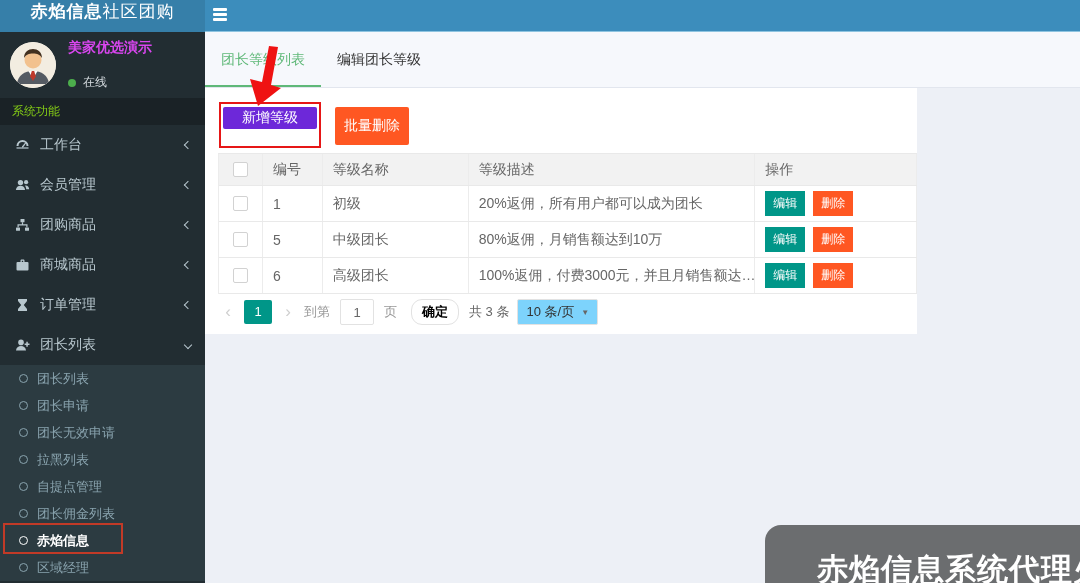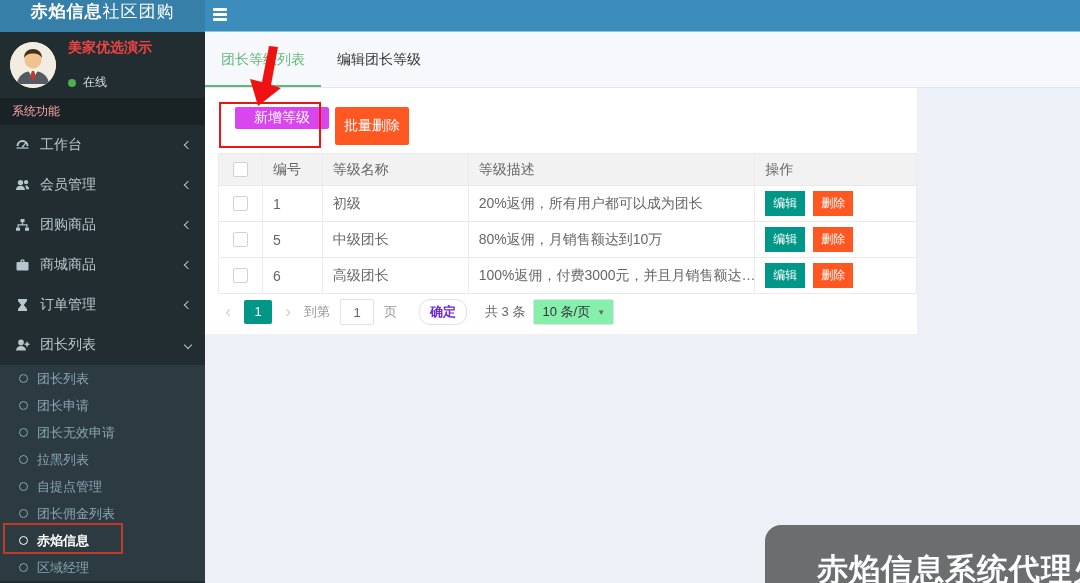--- a/index.html
+++ b/index.html
@@ -13,24 +13,24 @@
           display:flex; align-items:flex-start; justify-content:center; font-size:17px; letter-spacing:1px; }
   .logo b { font-weight:bold; }
   .hamburger { position:absolute; left:213px; top:8px; width:16px; height:15px; cursor:pointer; }
   .hamburger span { display:block; width:14px; height:2.5px; background:#fff; margin:0 0 2.5px 0; border-radius:1px; }
 
   
   .sidebar { position:absolute; left:0; top:32px; width:205px; height:551px; background:#222d32; color:#b8c7ce; }
   .user-panel { display:flex; align-items:center; padding:10px; height:66px; }
   .avatar { width:46px; height:46px; border-radius:50%; overflow:hidden; flex:0 0 46px; background:#f6f1e7; }
   .user-meta { margin-left:12px; }
-  .user-name { color:#ef4444; font-size:14px; font-weight:bold; margin-bottom:17px; }
+  .user-name { color:#d946ef; font-size:14px; font-weight:bold; margin-bottom:17px; }
   .user-status { font-size:12px; color:#d8dee2; display:flex; align-items:center; }
   .dot { width:8px; height:8px; border-radius:50%; background:#4cae4c; margin-right:7px; }
-  .side-section { height:27px; line-height:27px; background:#1a2226; color:#fca5a5; font-size:12px; padding-left:12px; }
+  .side-section { height:27px; line-height:27px; background:#1a2226; color:#84cc16; font-size:12px; padding-left:12px; }
   ul.menu { list-style:none; }
   .menu > li { height:40px; display:flex; align-items:center; padding:0 14px; font-size:14px; color:#b8c7ce; cursor:pointer; }
   .menu .mi { width:16px; height:14px; margin-right:10px; display:flex; align-items:center; justify-content:center; }
   .menu .mi svg { fill:#b8c7ce; }
   .menu .mlabel { flex:1; }
   .chev { border:solid #b8c7ce; border-width:0 1.5px 1.5px 0; display:inline-block; padding:2.5px; }
   .chev.left { transform:rotate(135deg); }
   .chev.down { transform:rotate(45deg); }
   ul.submenu { list-style:none; background:#2c3b41; }
   .submenu li { height:27px; display:flex; align-items:center; padding-left:19px; font-size:13px; color:#8aa4af; cursor:pointer; }
@@ -41,21 +41,21 @@
   
   .main { position:absolute; left:205px; top:32px; width:875px; height:551px; background:#edf0f6; }
   .tabstrip { position:absolute; left:0; top:0; width:875px; height:56px; background:#f6f8fc; border-bottom:1px solid #e2e6ee; display:flex; }
   .tab { padding:0 16px; line-height:55px; font-size:14px; color:#333; cursor:pointer; position:relative; }
   .tab.active { color:#5fb878; }
   .tab.active::after { content:""; position:absolute; left:0; right:0; bottom:0; height:2px; background:#5fb878; }
 
   .panel { position:absolute; left:0; top:56px; width:712px; height:246px; background:#ffffff; }
   .btn { display:inline-block; border:none; color:#fff; font-size:14px; border-radius:2px; cursor:pointer;
          font-family:"Liberation Sans","DejaVu Sans",sans-serif; }
-  .btn-add { position:absolute; left:18px; top:19px; width:94px; height:22px; background:#d946ef;margin-left:12px; }
+  .btn-add { position:absolute; left:18px; top:19px; width:94px; height:22px; background:#6d28d9; }
   .btn-batch { position:absolute; left:130px; top:19px; width:74px; height:38px; background:#ff5722; }
 
   
   .gtable { position:absolute; left:13px; top:121px; width:699px; font-size:14px; color:#666; background:#fff; }
   .trow { display:flex; border-bottom:1px solid #e9e9e9; background:#fff; }
   .trow.thead { background:#f2f2f2; height:32px; }
   .trow.tbody { height:36px; }
   .tc { display:flex; align-items:center; padding-left:10px; border-right:1px solid #ececec; overflow:hidden; white-space:nowrap; }
   .trow .c0 { width:44px; justify-content:center; padding-left:0; }
   .trow .c1 { width:60px; }
@@ -68,23 +68,23 @@
           font-family:"Liberation Sans","DejaVu Sans",sans-serif; }
   .abtn.edit { background:#009688; margin-right:8px; }
   .abtn.del { background:#ff5722; }
 
   
   .pager { position:absolute; left:13px; top:266px; height:28px; display:flex; align-items:center; font-size:13px; color:#999; }
   .pg-arrow { width:20px; text-align:center; color:#cfcfcf; font-size:17px; line-height:24px; cursor:pointer; }
   .pg-cur { width:28px; height:24px; background:#009688; color:#fff; border-radius:2px; text-align:center; line-height:24px; margin:0 6px; cursor:pointer; }
   .pg-txt { margin:0 6px; }
   .pg-input { width:34px; height:26px; border:1px solid #e2e2e2; border-radius:2px; text-align:center; font-size:13px; color:#666; margin:0 4px; background:#fff; }
-  .pg-confirm { height:26px; padding:0 10px; background:#fff; border:1px solid #e2e2e2; border-radius:11px; color:#6d28d9; font-weight:bold; font-size:13px; margin:0 16px; cursor:pointer; font-family:"Liberation Sans","DejaVu Sans",sans-serif; }
+  .pg-confirm { height:26px; padding:0 10px; background:#fff; border:1px solid #e2e2e2; border-radius:11px; color:#000000; font-weight:bold; font-size:13px; margin:0 8px; cursor:pointer; font-family:"Liberation Sans","DejaVu Sans",sans-serif; }
   .pg-total { color:#666; margin:0 8px 0 2px; }
-  .pg-select { height:26px; padding:0 8px; background:#86efac; border:1px solid #e2e2e2; border-radius:2px; color:#333; display:flex; align-items:center; cursor:pointer; }
+  .pg-select { height:26px; padding:0 8px; background:#7dd3fc; border:1px solid #e2e2e2; border-radius:2px; color:#333; display:flex; align-items:center; cursor:pointer; }
   .pg-select .caret { font-size:8px; color:#666; margin-left:7px; }
 
   
   .watermark { position:absolute; left:560px; top:493px; width:520px; height:90px; background:#6b6d6f; border-radius:16px 0 0 0;
                display:flex; align-items:center; justify-content:center; color:#fff; font-size:31px; font-weight:bold; letter-spacing:1px; }
 
   
   .anno-rect { position:absolute; border:2px solid #e61616; pointer-events:none; }
   .anno-add { left:219px; top:102px; width:102px; height:46px; }
   .anno-side { left:3px; top:523px; width:120px; height:31px; border-width:2px; border-color:#c23a27; }

